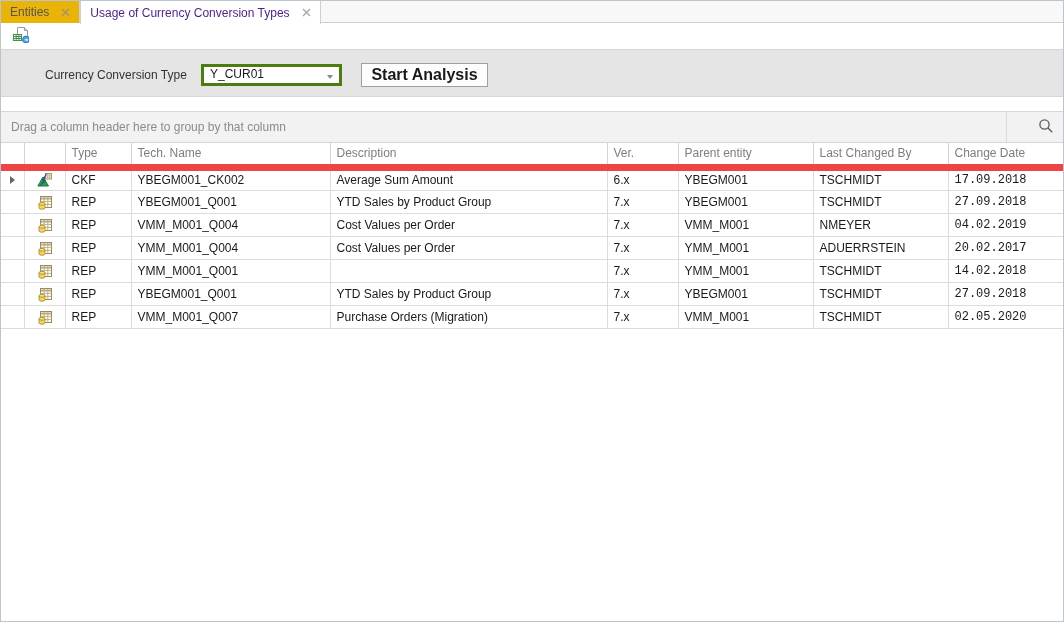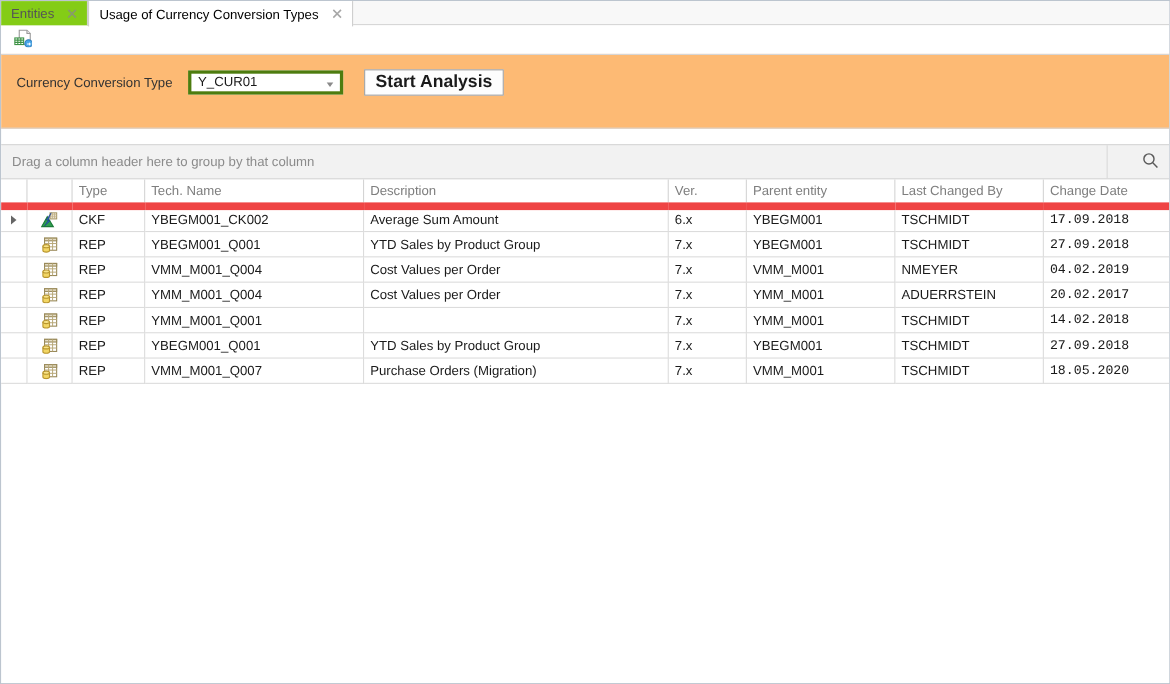--- a/index.html
+++ b/index.html
@@ -12,36 +12,36 @@
     color:#1a1a1a;
   }
 
   
   .tabbar { height:22px; background:#f8f8f8; border-bottom:1px solid #cfcfcf; display:flex; }
   .tab {
     display:flex; align-items:center; gap:12px;
     padding:0 9px; height:22px; cursor:default;
     color:#555;
   }
-  .tab.inactive { background:#84cc16; border-right:1px solid #cfcfcf; }
+  .tab.inactive { background:#eab308; border-right:1px solid #cfcfcf; }
   .tab.active {
-    background:#ffffff; color:#000000;
+    background:#ffffff; color:#4c1d95;
     border-left:1px solid #cfcfcf; border-right:1px solid #cfcfcf;
     height:23px; margin-bottom:-1px;
   }
   .tab-close { display:inline-flex; width:9px; height:9px; opacity:.75; }
 
   
   .toolbar { height:26px; background:#ffffff; display:flex; align-items:center; padding-left:7px; }
   .tool-btn { width:24px; height:22px; display:flex; align-items:center; justify-content:center; border:1px solid transparent; }
 
   
   .form-panel {
-    height:68px; background:#fdba74;
-    border-top:1px solid #d6d6d6; border-bottom:1px solid #d6d6d6;
+    height:48px; background:#e5e5e5;
+    border-top:1px solid #d6d6d6; border-bottom:1px solid #d6d6d6;padding-left:30px;
   }
   .form-row { display:flex; align-items:center; margin:13px 0 0 14px; height:24px; }
   .form-label { width:156px; color:#333; }
   .combo {
     width:141px; height:22px; background:#fff; border:3px solid #4d7c0f;
     display:flex; align-items:flex-start; position:relative; padding-left:6px; color:#1a1a1a;
   }
   .combo-arrow-btn { position:absolute; right:0; top:0; width:18px; height:20px; display:flex; align-items:center; justify-content:center; }
   .combo-arrow { width:0; height:0; border-left:3px solid transparent; border-right:3px solid transparent; border-top:4px solid #8a8a8a; }
   .start-btn {
@@ -276,16 +276,16 @@
       <td class="cell-ind"></td>
       <td class="cell-icon"><span><svg width="16" height="16" viewBox="0 0 16 16">
               <use href="#def-rep"></use>
             </svg></span></td>
       <td>REP</td>
       <td>VMM_M001_Q007</td>
       <td>Purchase Orders (Migration)</td>
       <td>7.x</td>
       <td>VMM_M001</td>
       <td>TSCHMIDT</td>
-      <td>18.05.2020</td>
+      <td>02.05.2020</td>
     </tr>
   </tbody>
 </table>
 
 </body></html>

